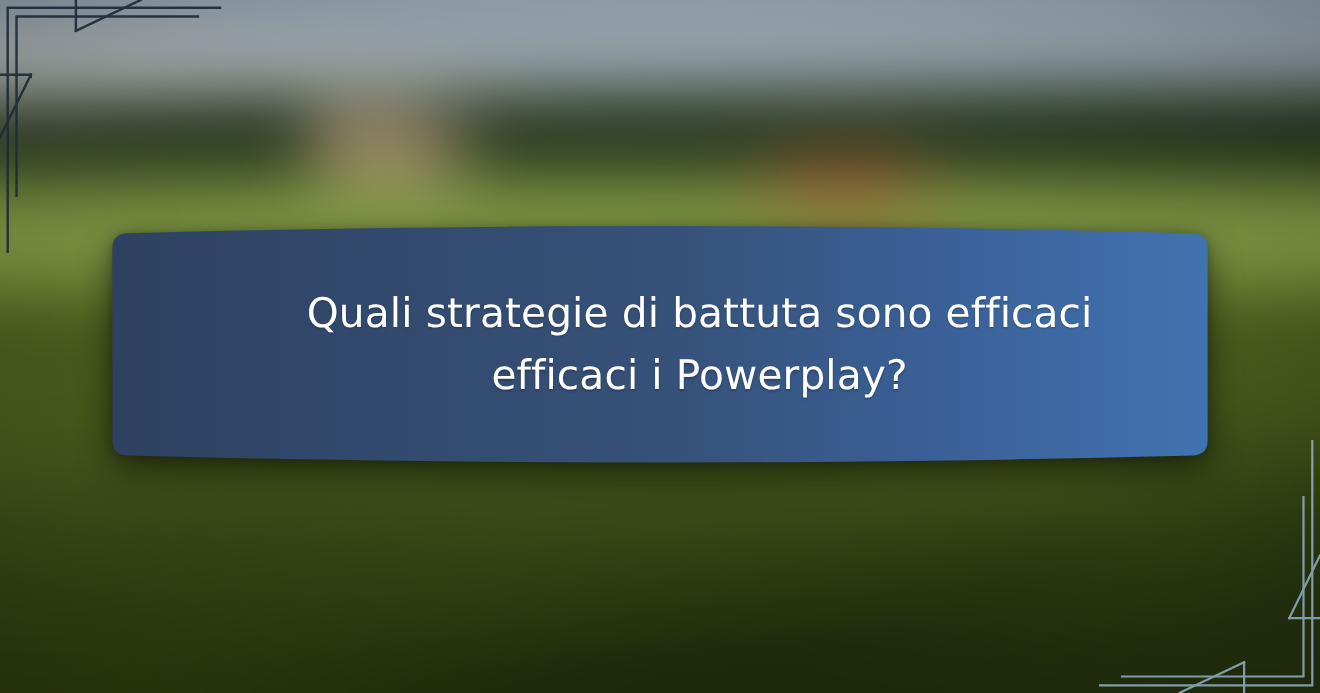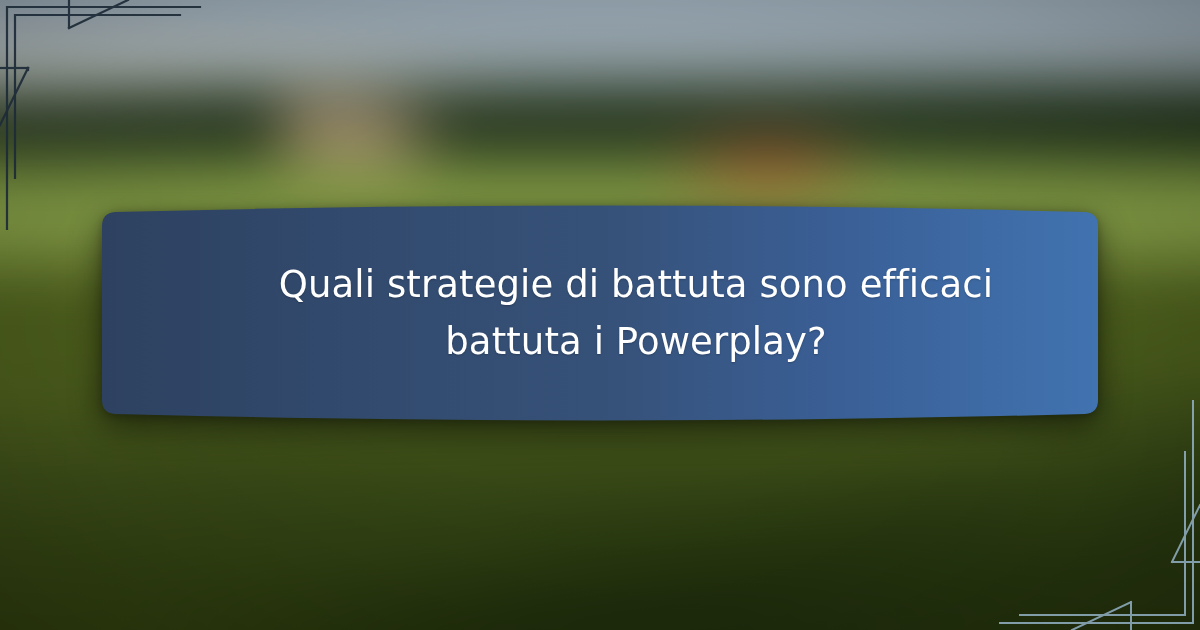--- a/index.html
+++ b/index.html
@@ -222,18 +222,18 @@
             Q 498 223 13 210
             Q 0 209 0 196
             L 0 22
             Q 0 9 13 8
             Z" fill="url(#cardGrad)"></path>
       </svg>
     </div>
 
     <div class="card-text">
       <div class="card-line">Quali strategie di battuta sono efficaci</div>
-      <div class="card-line">battuta i Powerplay?</div>
+      <div class="card-line">efficaci i Powerplay?</div>
     </div>
 
   </div>
 
 </div>
 
 </body></html>

